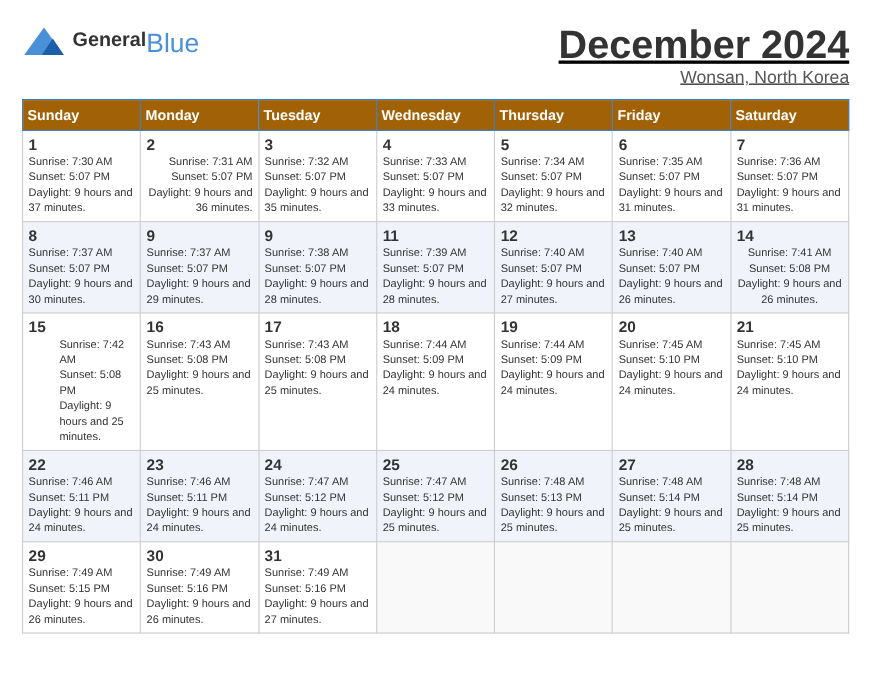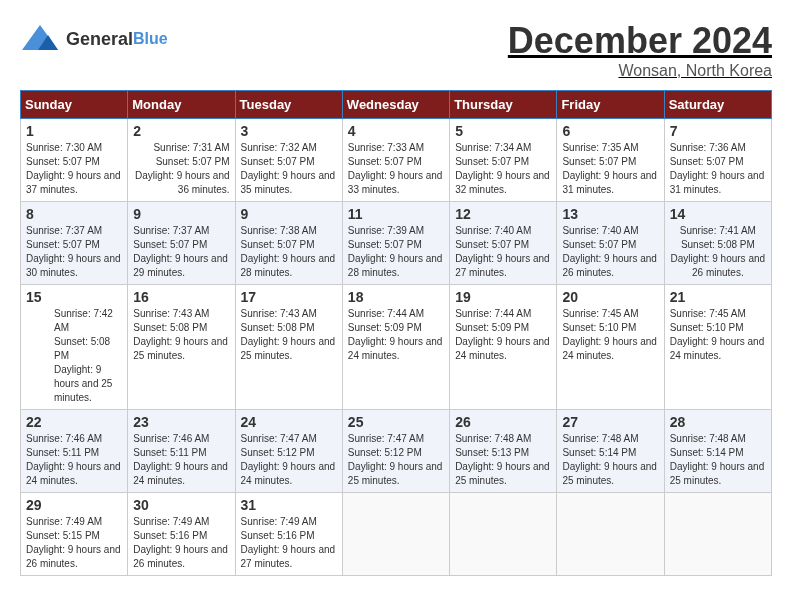--- a/index.html
+++ b/index.html
@@ -25,22 +25,22 @@
       display: flex;
       flex-direction: row;
       line-height: 1.1;
     }
     .logo-text .general {
       font-size: 18px;
       font-weight: bold;
       color: #333;
     }
     .logo-text .blue {
-      font-size: 16px;
-      font-weight: bold;
+      font-size: 24px;
+      font-weight: normal;
       color: #4a90d9;
     }
     .logo-icon {
       width: 40px;
       height: 40px;
     }
     .title-section {
       text-align: right;
       text-decoration: underline;
     }
@@ -52,21 +52,21 @@
     .location {
       font-size: 16px;
       color: #555;
     }
     .calendar {
       width: 100%;
       border-collapse: collapse;
       font-size: 11px;
     }
     .calendar th {
-      background: #7f1d1d;
+      background: #a16207;
       color: #fff;
       padding: 6px 4px;
       text-align: left;
       font-size: 13px;
       font-weight: bold;
       border: 1px solid #3a7fc1;
     }
     .calendar td {
       border: 1px solid #ccc;
       padding: 4px 5px;

